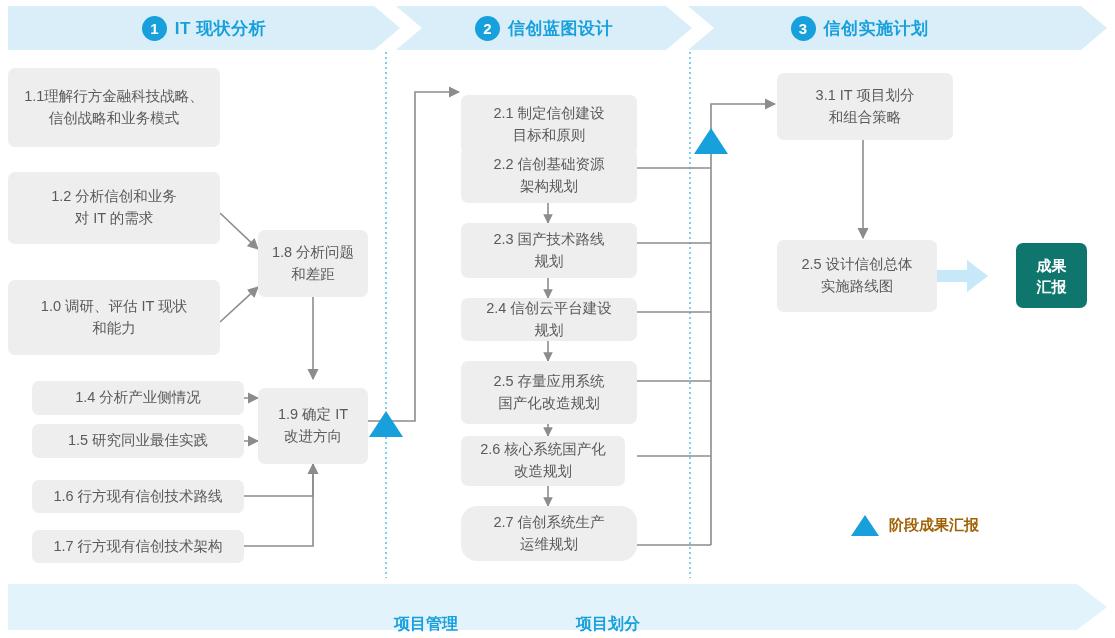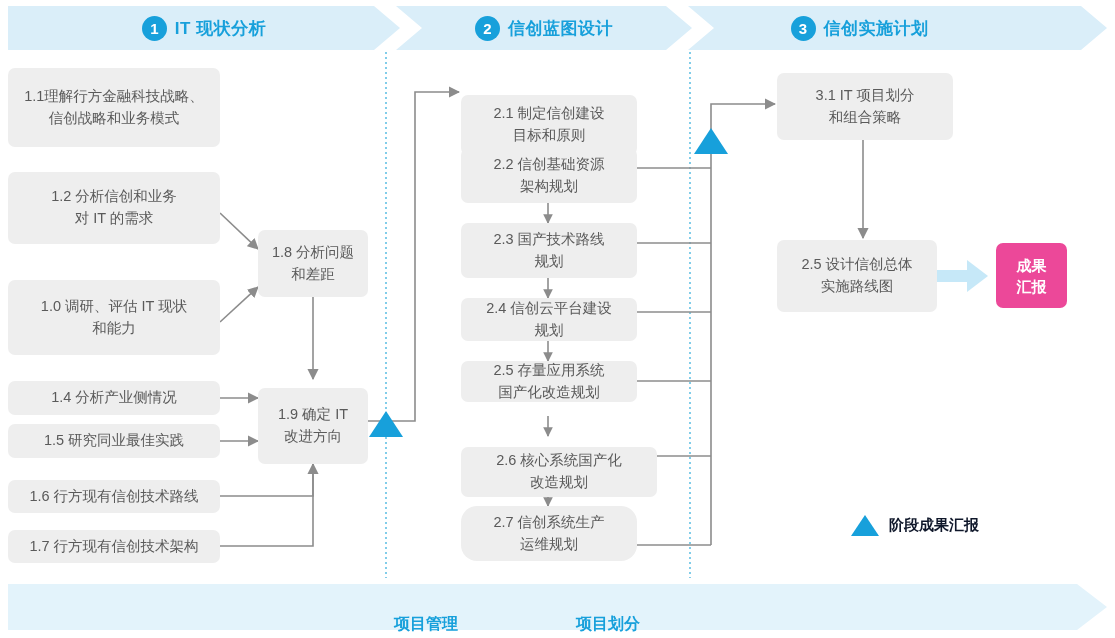--- a/index.html
+++ b/index.html
@@ -32,42 +32,42 @@
   }
   .phase-title{color:#17a0db;font-size:17px;font-weight:bold;letter-spacing:.5px;white-space:nowrap;}
 
   
   .box{
     position:absolute;background:#eeeeee;border-radius:7px;
     display:flex;align-items:center;justify-content:center;text-align:center;
     font-size:14.5px;line-height:1.5;color:#5a5a5a;padding:0 8px;
     box-sizing:border-box;white-space:pre-line;
   }
-  .box.one-line{line-height:1.2;}
+  .box.one-line{line-height:1.2;margin-left:24px;}
 
   
   .result-chip{
-    position:absolute;background:#ec4899;border-radius:7px;color:#ffffff;
+    position:absolute;background:#0f766e;border-radius:7px;color:#ffffff;
     font-size:15px;font-weight:bold;line-height:1.4;text-align:center;
-    display:flex;align-items:center;justify-content:center;white-space:pre-line;
+    display:flex;align-items:center;justify-content:center;white-space:pre-line;margin-left:20px;
   }
 
   
   .tri{
     position:absolute;width:0;height:0;
     border-left:17px solid transparent;border-right:17px solid transparent;
     border-bottom:26px solid #17a0db;
   }
   .tri.small{
     border-left-width:14px;border-right-width:14px;border-bottom-width:21px;
   }
 
   
   .legend{position:absolute;display:flex;align-items:center;gap:10px;}
-  .legend-label{font-size:15px;font-weight:bold;color:#0f172a;white-space:nowrap;}
+  .legend-label{font-size:15px;font-weight:bold;color:#a16207;white-space:nowrap;}
 
   
   .bottom-band{
     position:absolute;left:8px;top:584px;width:1099px;height:46px;
   }
   .bottom-band .band-shape{
     position:absolute;left:0;top:0;width:100%;height:100%;
     background:#e3f3fb;
     clip-path:polygon(0 0, calc(100% - 30px) 0, 100% 50%, calc(100% - 30px) 100%, 0 100%);
   }
@@ -173,23 +173,23 @@
 改进方向</div>
 
   <div class="box" style="left:461px;top:68px;width:176px;height:60px;margin-top:27px;">2.1 制定信创建设
 目标和原则</div>
   <div class="box" style="left:461px;top:148px;width:176px;height:55px;">2.2 信创基础资源
 架构规划</div>
   <div class="box" style="left:461px;top:223px;width:176px;height:55px;">2.3 国产技术路线
 规划</div>
   <div class="box" style="left:461px;top:298px;width:176px;height:43px;">2.4 信创云平台建设
 规划</div>
-  <div class="box" style="left:461px;top:361px;width:176px;height:41px;">2.5 存量应用系统
+  <div class="box" style="left:461px;top:361px;width:176px;height:63px;">2.5 存量应用系统
 国产化改造规划</div>
-  <div class="box" style="left:461px;top:447px;width:196px;height:50px;">2.6 核心系统国产化
+  <div class="box" style="left:461px;top:436px;width:164px;height:50px;">2.6 核心系统国产化
 改造规划</div>
   <div class="box" style="left:461px;top:506px;width:176px;height:55px;border-radius:16px;">2.7 信创系统生产
 运维规划</div>
 
   <div class="box" style="left:777px;top:73px;width:176px;height:67px;">3.1 IT 项目划分
 和组合策略</div>
   <div class="box" style="left:777px;top:240px;width:160px;height:72px;">2.5 设计信创总体
 实施路线图</div>
 
   <div class="result-chip" style="left:996px;top:243px;width:71px;height:65px;">成果

